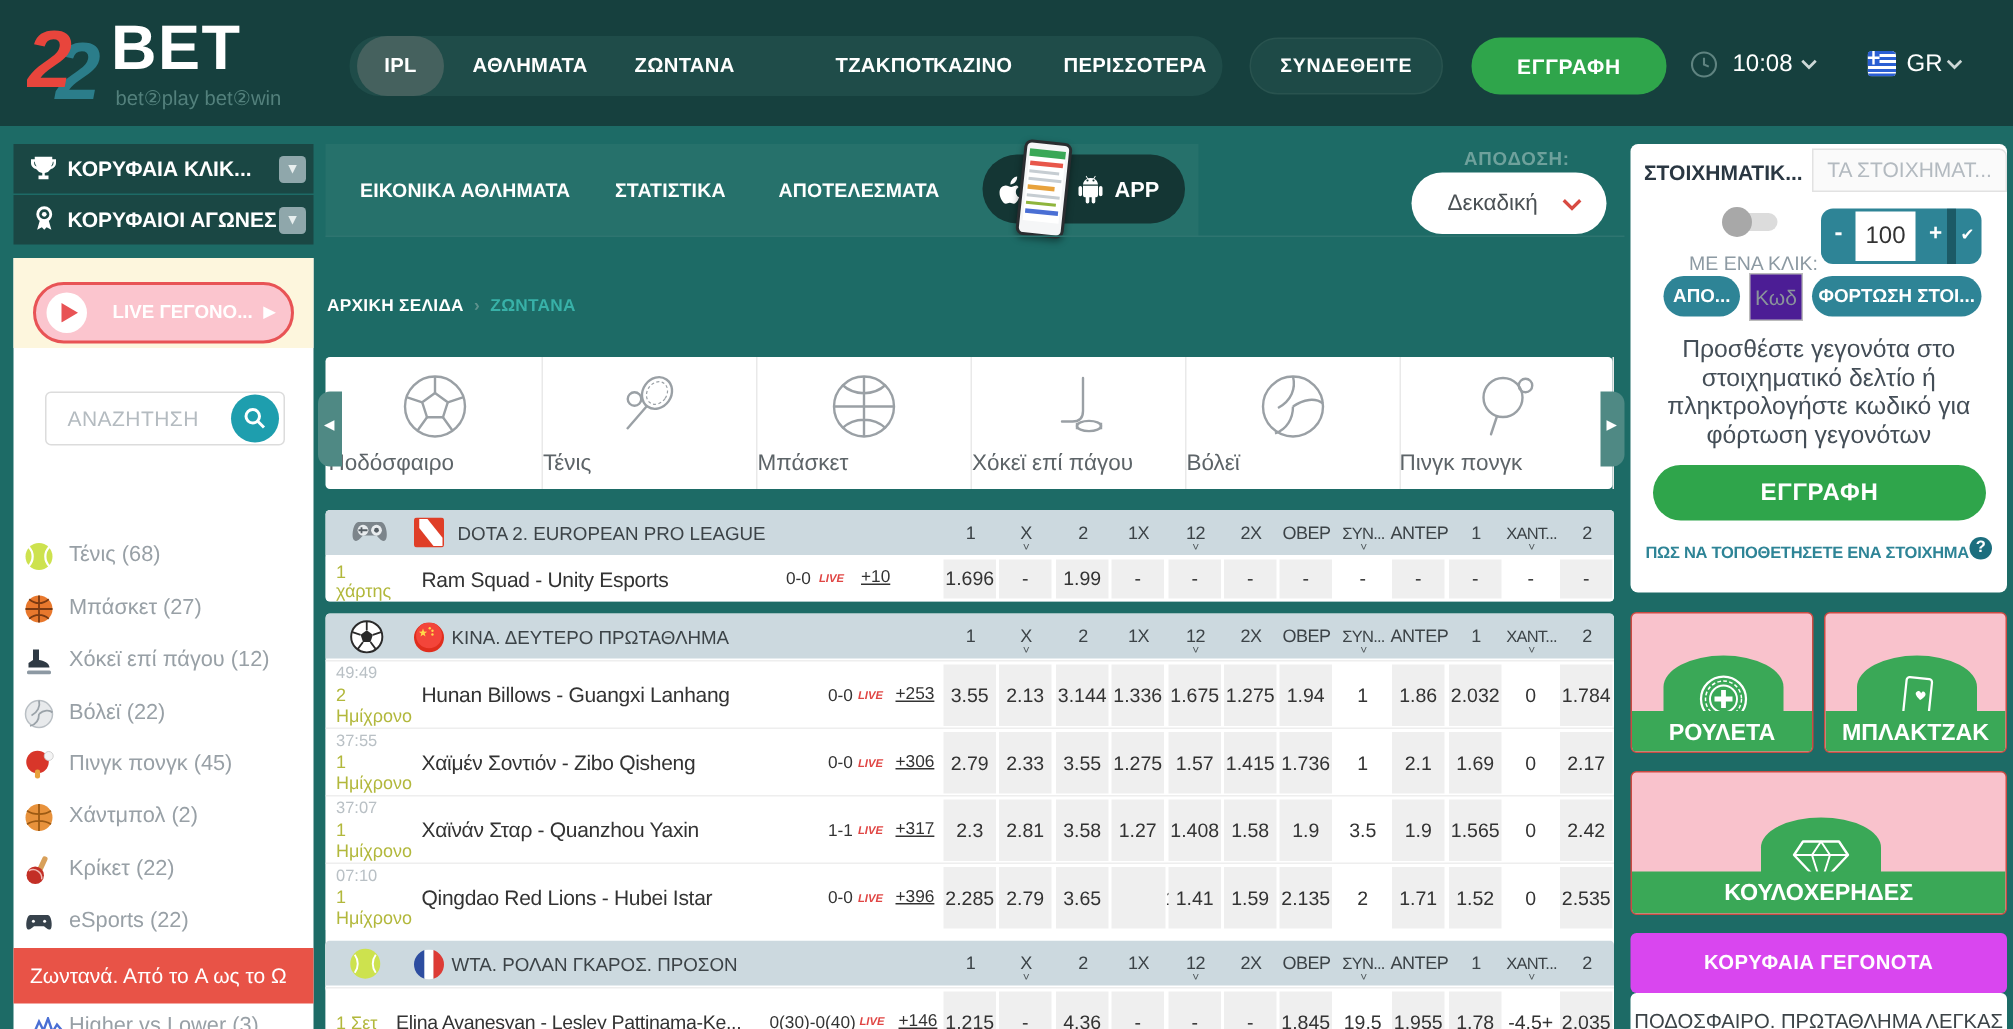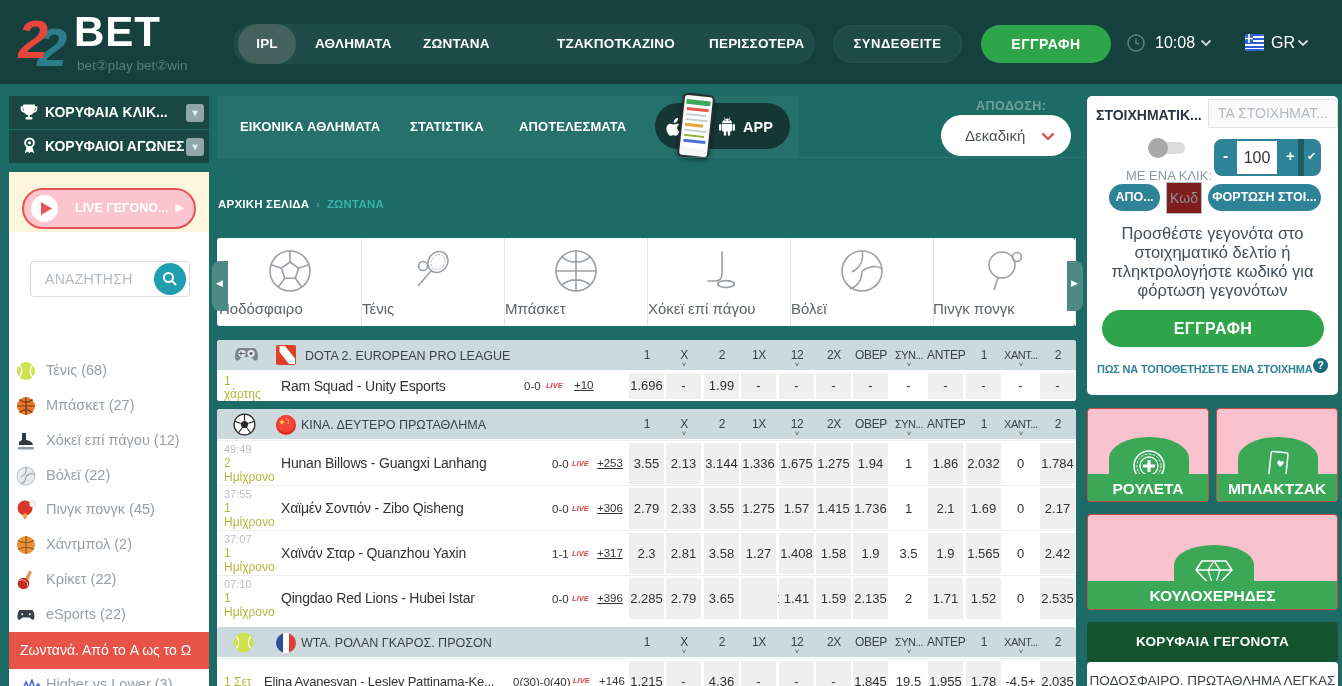--- a/index.html
+++ b/index.html
@@ -45,21 +45,21 @@
 .tper{position:absolute;left:7px;top:29px;font-size:12px;color:#b2b83c;}
 .tname{position:absolute;left:64px;top:14px;font-size:14px;color:#333;white-space:nowrap;letter-spacing:-.2px;}
 .tscore{position:absolute;font-size:11.5px;color:#333;top:17px;}
 .tlive{position:absolute;font-size:7.5px;font-weight:bold;color:#e04543;top:18px;font-style:italic;}
 .tplus{position:absolute;font-size:11.5px;color:#333;top:16px;text-decoration:underline;}
 
 #slip{position:absolute;left:1087px;top:96px;width:251px;height:299px;background:#fff;border-radius:5px;}
 .teal-btn{background:#2e8496;color:#fff;font-weight:bold;text-align:center;}
 #promo1,#promo2{position:absolute;top:408px;width:122px;height:94px;background:#f9c2cc;border:1px solid #cc4a42;border-radius:4px;overflow:hidden;}
 #promo3{position:absolute;left:1087px;top:514px;width:251px;height:96px;background:#f9c2cc;border:1px solid #cc4a42;border-radius:4px;overflow:hidden;}
-#redbar-r{position:absolute;left:1087px;top:622px;width:251px;height:40px;background:#14532d;border-radius:4px;color:#fff;font-size:13.5px;font-weight:bold;text-align:center;line-height:40px;letter-spacing:.3px;}
+#redbar-r{position:absolute;left:1087px;top:622px;width:251px;height:40px;background:#d946ef;border-radius:4px;color:#fff;font-size:13.5px;font-weight:bold;text-align:center;line-height:40px;letter-spacing:.3px;}
 #rwhite{position:absolute;left:1087px;top:662px;width:251px;height:24px;background:#fff;border-radius:4px 4px 0 0;color:#3c4347;font-size:13.5px;text-align:center;line-height:37px;overflow:hidden;}
 .arch{position:absolute;border-radius:50% 50% 0 0;background:#3aa857;}
 .pfoot{position:absolute;left:0;bottom:0;width:100%;background:#3aa857;color:#fff;font-weight:bold;text-align:center;}
 </style>
 </head>
 <body>
 <div id="hdr">
   <div class="abs" style="left:18px;top:6px;width:200px;height:70px;">
     <svg width="200" height="70" viewBox="0 0 200 70">
       <g font-family="Liberation Sans,sans-serif" font-weight="bold" font-style="italic">
@@ -519,21 +519,21 @@
   <div class="abs" style="left:61px;top:42px;width:20px;height:20px;background:#a8a8a8;border-radius:50%;"></div>
   <div class="abs" style="left:39px;top:72px;font-size:13px;color:#8d9aa3;">ΜΕ ΕΝΑ ΚΛΙΚ:</div>
   <div class="abs" style="left:127px;top:43px;width:107px;height:37px;background:#2e8496;border-radius:8px;overflow:hidden;">
     <span style="position:absolute;left:9px;top:8px;color:#fff;font-weight:bold;font-size:16px;">-</span>
     <span style="position:absolute;left:23px;top:2px;width:40px;height:33px;background:#fff;text-align:center;line-height:33px;font-size:16px;color:#333;">100</span>
     <span style="position:absolute;left:72px;top:8px;color:#fff;font-weight:bold;font-size:15px;">+</span>
     <span style="position:absolute;left:84px;top:0;width:6px;height:37px;background:#1c5a66;"></span>
     <span style="position:absolute;left:93px;top:11px;color:#fff;font-size:11px;">✔</span>
   </div>
   <div class="abs teal-btn" style="left:22px;top:88px;width:51px;height:27px;border-radius:14px;font-size:12.5px;line-height:27px;">ΑΠΟ...</div>
-  <div class="abs" style="left:79px;top:86px;width:36px;height:32px;background:#7f1d1d;border:1px solid #bbb;color:#8a939b;font-size:14px;text-align:center;line-height:30px;">Κωδ</div>
+  <div class="abs" style="left:79px;top:86px;width:36px;height:32px;background:#4c1d95;border:1px solid #bbb;color:#8a939b;font-size:14px;text-align:center;line-height:30px;">Κωδ</div>
   <div class="abs teal-btn" style="left:121px;top:88px;width:113px;height:27px;border-radius:14px;font-size:12.5px;line-height:27px;">ΦΟΡΤΩΣΗ ΣΤΟΙ...</div>
   <div class="abs" style="left:12px;top:128px;width:227px;text-align:center;font-size:16.5px;color:#444e57;line-height:19px;">Προσθέστε γεγονότα στο στοιχηματικό δελτίο ή πληκτρολογήστε κωδικό για φόρτωση γεγονότων</div>
   <div class="abs" style="left:15px;top:214px;width:222px;height:37px;background:#2fa54b;border-radius:19px;color:#fff;font-size:16px;font-weight:bold;text-align:center;line-height:37px;letter-spacing:.5px;">ΕΓΓΡΑΦΗ</div>
   <div class="abs" style="left:10px;top:267px;font-size:11px;font-weight:bold;color:#2e8496;white-space:nowrap;letter-spacing:-.2px;">ΠΩΣ ΝΑ ΤΟΠΟΘΕΤΗΣΕΤΕ ΕΝΑ ΣΤΟΙΧΗΜΑ</div>
   <div class="abs" style="left:226px;top:262px;width:15px;height:15px;background:#1c6e7e;border-radius:50%;color:#fff;font-size:11px;font-weight:bold;text-align:center;line-height:15px;">?</div>
 </div>
 <div id="promo1" style="left:1087px;">
   <div class="arch" style="left:21px;top:28px;width:80px;height:42px;"></div>
   <svg class="abs" style="left:43px;top:39px;" width="36" height="36" viewBox="0 0 36 36">
       <circle cx="18" cy="18" r="15" fill="none" stroke="#fff" stroke-width="1.5"></circle>

